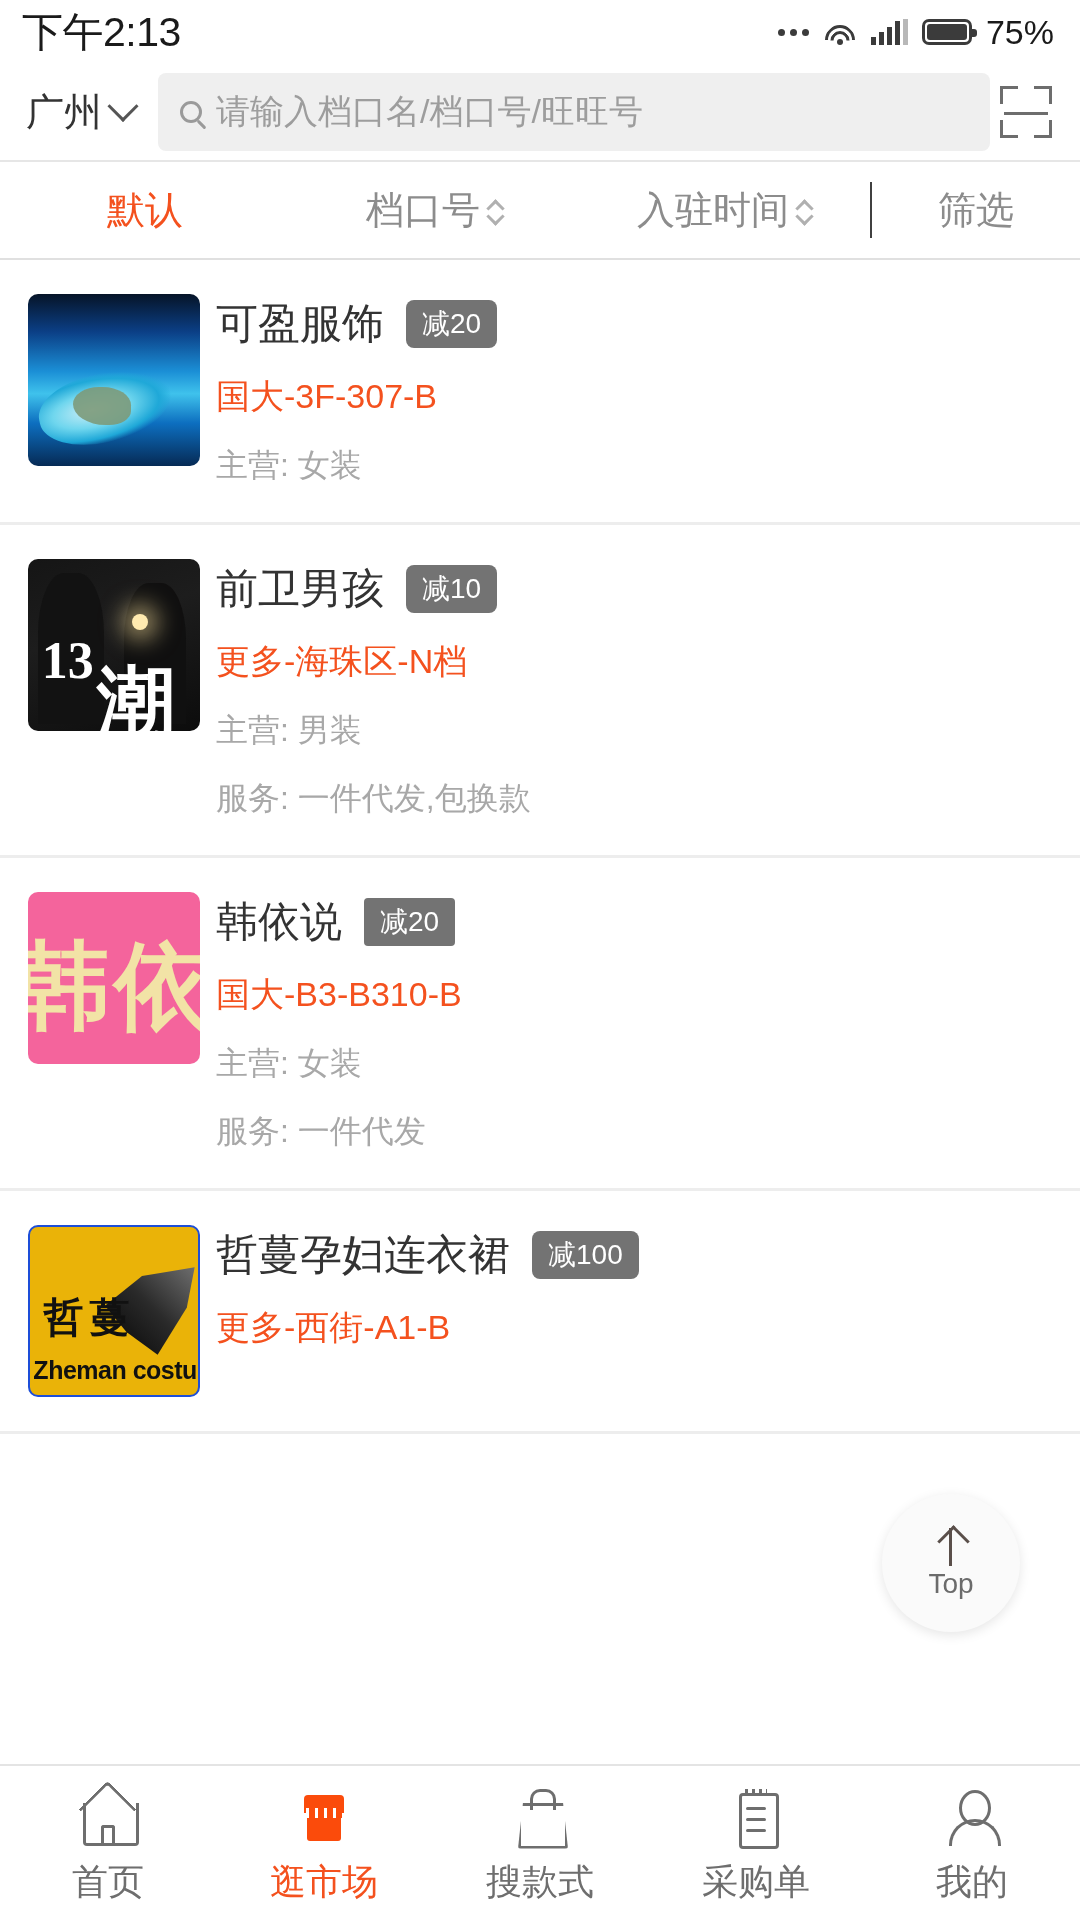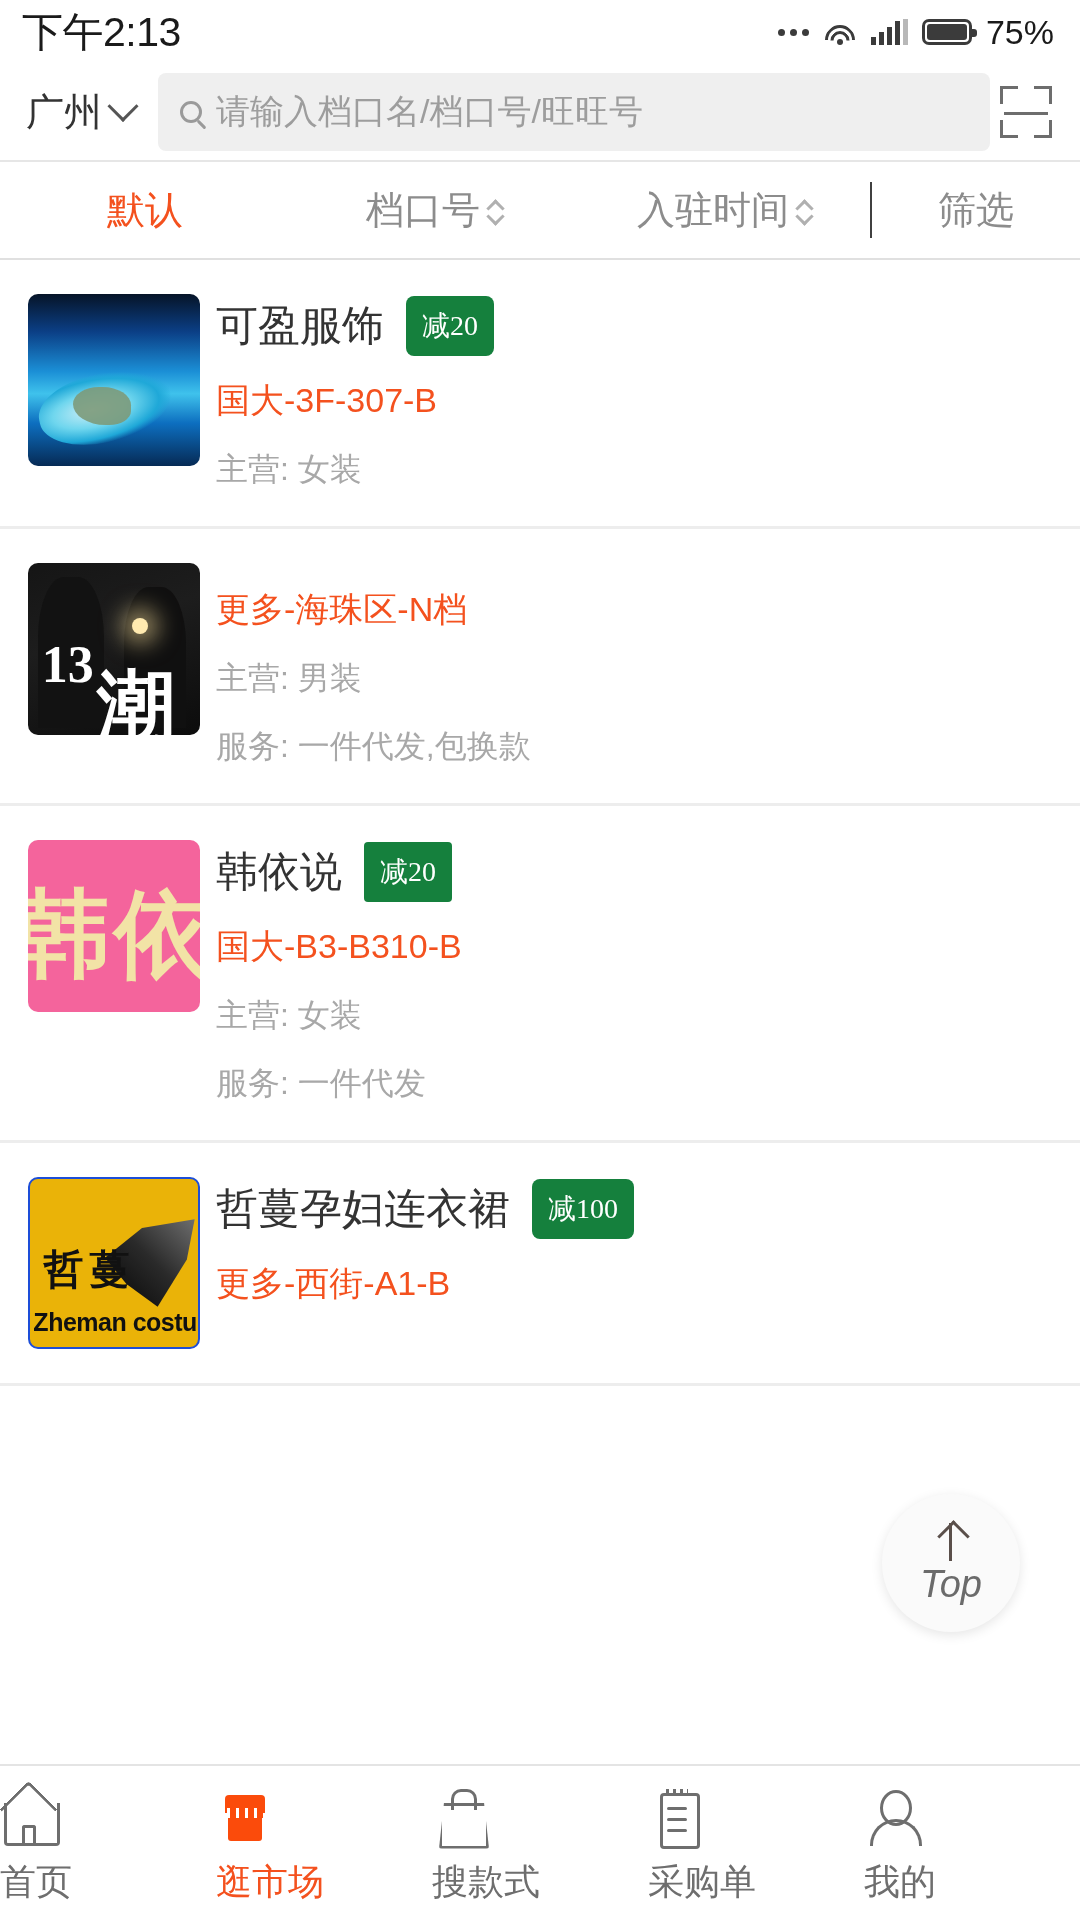--- a/index.html
+++ b/index.html
@@ -88,22 +88,22 @@
                  font-size: 38px; color:#8c8c8c; border-left: 2px solid #404040; height: 56px; }
 
   
   .list { position: relative; }
   .shop-row { display: flex; padding: 34px 30px 34px 28px; border-bottom: 3px solid #ededed; background:#fff; }
   .thumb { width: 172px; height: 172px; border-radius: 10px; flex: none; margin-right: 16px;
            overflow: hidden; position: relative; }
   .shop-info { flex: 1; min-width: 0; padding-top: 2px; }
   .shop-title-line { display: flex; align-items: center; gap: 22px; }
   .shop-name { font-size: 42px; color: #333; font-weight: 500; white-space: nowrap; }
-  .badge { background: #15803d; color: #fff; font-size: 28px; padding: 16px 16px;
-           border-radius: 8px; line-height: 1; white-space: nowrap; font-family: Liberation Serif, serif; }
+  .badge { background: #737373; color: #fff; font-size: 28px; padding: 10px 16px;
+           border-radius: 8px; line-height: 1; white-space: nowrap; }
   .badge.square { border-radius: 4px; }
   .shop-addr { font-size: 34px; color: #f4511e; margin-top: 22px; }
   .shop-main { font-size: 32px; color: #a8a8a8; margin-top: 24px; }
   .shop-serv { font-size: 32px; color: #a8a8a8; margin-top: 24px; }
 
   
   .th-ocean { background: linear-gradient(180deg,#061427 0%,#0b3f86 22%,#1b8fd6 45%,#3fc2ec 58%,#0d6fc0 75%,#062a55 100%); }
   .th-ocean::before { content:""; position:absolute; left:6%; top:46%; width:78%; height:40%;
     background: radial-gradient(ellipse at 40% 50%, #cfeef7 0%, #6fd6ee 35%, #1fa8d8 60%, rgba(31,168,216,0) 72%);
     border-radius: 50% 42% 55% 48%; transform: rotate(-12deg); }
@@ -138,28 +138,28 @@
   
   .fab-top {
     position: absolute; right: 60px; top: 1494px; width: 138px; height: 138px;
     border-radius: 50%; background: #fafafa; box-shadow: 0 3px 12px rgba(0,0,0,.10);
     display: flex; flex-direction: column; align-items: center; justify-content: center; gap: 4px;
   }
   .fab-arrow { width: 34px; height: 38px; position: relative; }
   .fab-arrow::before { content:""; position:absolute; left:15px; top:0; width:3px; height:38px; background:#5a4f4a; }
   .fab-arrow::after { content:""; position:absolute; left:8px; top:2px; width:20px; height:20px;
     border-left:3px solid #5a4f4a; border-top:3px solid #5a4f4a; transform: rotate(45deg); }
-  .fab-label { font-size: 38px; color: #6b6b6b; line-height: 1; font-style: italic; }
+  .fab-label { font-size: 28px; color: #6b6b6b; line-height: 1; }
 
   
   .tabbar {
     position: absolute; left: 0; bottom: 0; width: 1080px; height: 156px;
     background: #fff; border-top: 2px solid #e4e4e4; display: flex; align-items: center;
   }
-  .tab { flex: 1; display: flex; flex-direction: column; gap: 19px; }
+  .tab { flex: 1; display: flex; flex-direction: column; align-items: center; gap: 19px; }
   .tab-label { font-size: 36px; color: #6e6e6e; line-height: 1; }
   .tab.active .tab-label { color: #f4511e; }
   .tab-icon { width: 58px; height: 58px; position: relative; }
 
   
   .ic-home::before { content:""; position:absolute; left:4px; top:16px; width:50px; height:40px;
     border:3px solid #6e6e6e; border-top:none; border-radius: 0 0 4px 4px; }
   .ic-home::after { content:""; position:absolute; left:8px; top:2px; width:38px; height:38px;
     border-left:3px solid #6e6e6e; border-top:3px solid #6e6e6e; transform: rotate(45deg);
     border-radius: 5px 0 0 0; }
@@ -287,20 +287,24 @@
 
     <div class="shop-row">
       <div class="thumb th-night">
         <span class="p1"></span>
           <span class="p2"></span>
           <span class="glow"></span>
         <span class="n13">13</span>
           <span class="cn">潮</span>
       </div>
       <div class="shop-info">
+        <div class="shop-title-line">
+          <span class="shop-name">前卫男孩</span>
+          <span class="badge">减10</span>
+        </div>
         <div class="shop-addr">更多-海珠区-N档</div>
         <div class="shop-main">
           <span>主营:</span>
           <span>男装</span>
         </div>
         <div class="shop-serv">
           <span>服务:</span>
           <span>一件代发,包换款</span>
         </div>
       </div>

